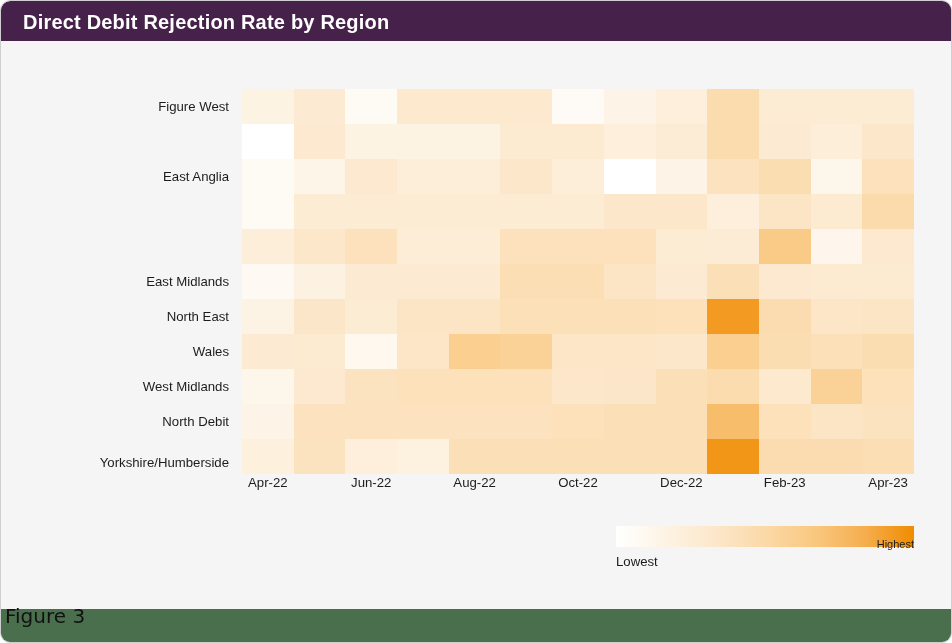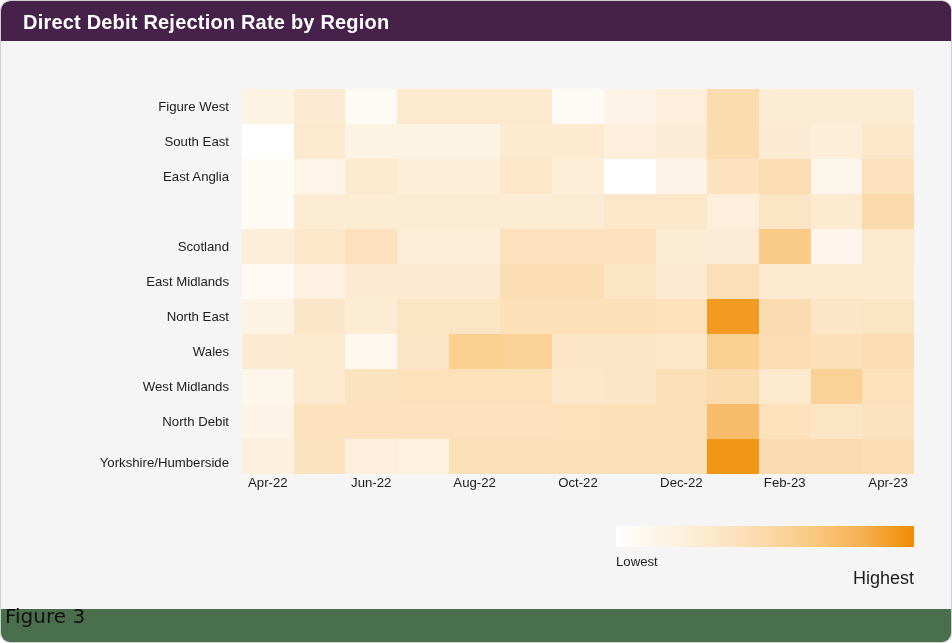--- a/index.html
+++ b/index.html
@@ -123,22 +123,22 @@
   .legend-low {
     position: absolute;
     left: 0;
     top: 28px;
     font-size: 13.2px;
     color: #1c1c1c;
   }
   .legend-high {
     position: absolute;
     right: 0;
-    top: 42px;
-    font-size: 18px;
+    top: 12px;
+    font-size: 11px;
     color: #1c1c1c;
   }
 
   
   .footer-band {
     position: absolute;
     left: 0;
     bottom: 0;
     width: 952px;
     height: 33px;
@@ -160,23 +160,21 @@
 <div class="figure-frame">
 
   <div class="title-bar">
     <div class="title-text">Direct Debit Rejection Rate by Region</div>
   </div>
 
   <div class="plot-area">
 
     <div class="row-labels">
         <div class="row-label" style="top: 0px;">Figure West</div>
-        <div class="row-label" style="top: 35px;">South East</div>
         <div class="row-label" style="top: 70px;">East Anglia</div>
-        <div class="row-label" style="top: 140px;">Scotland</div>
         <div class="row-label" style="top: 175px;">East Midlands</div>
         <div class="row-label" style="top: 210px;">North East</div>
         <div class="row-label" style="top: 245px;">Wales</div>
         <div class="row-label" style="top: 280px;">West Midlands</div>
         <div class="row-label" style="top: 315px;">North Debit</div>
         <div class="row-label" style="top: 356px;">Yorkshire/Humberside</div>
       </div>
 
     <div class="heat-grid">
         <div class="heat-cell" style="background: rgb(253, 243, 227);"></div>

